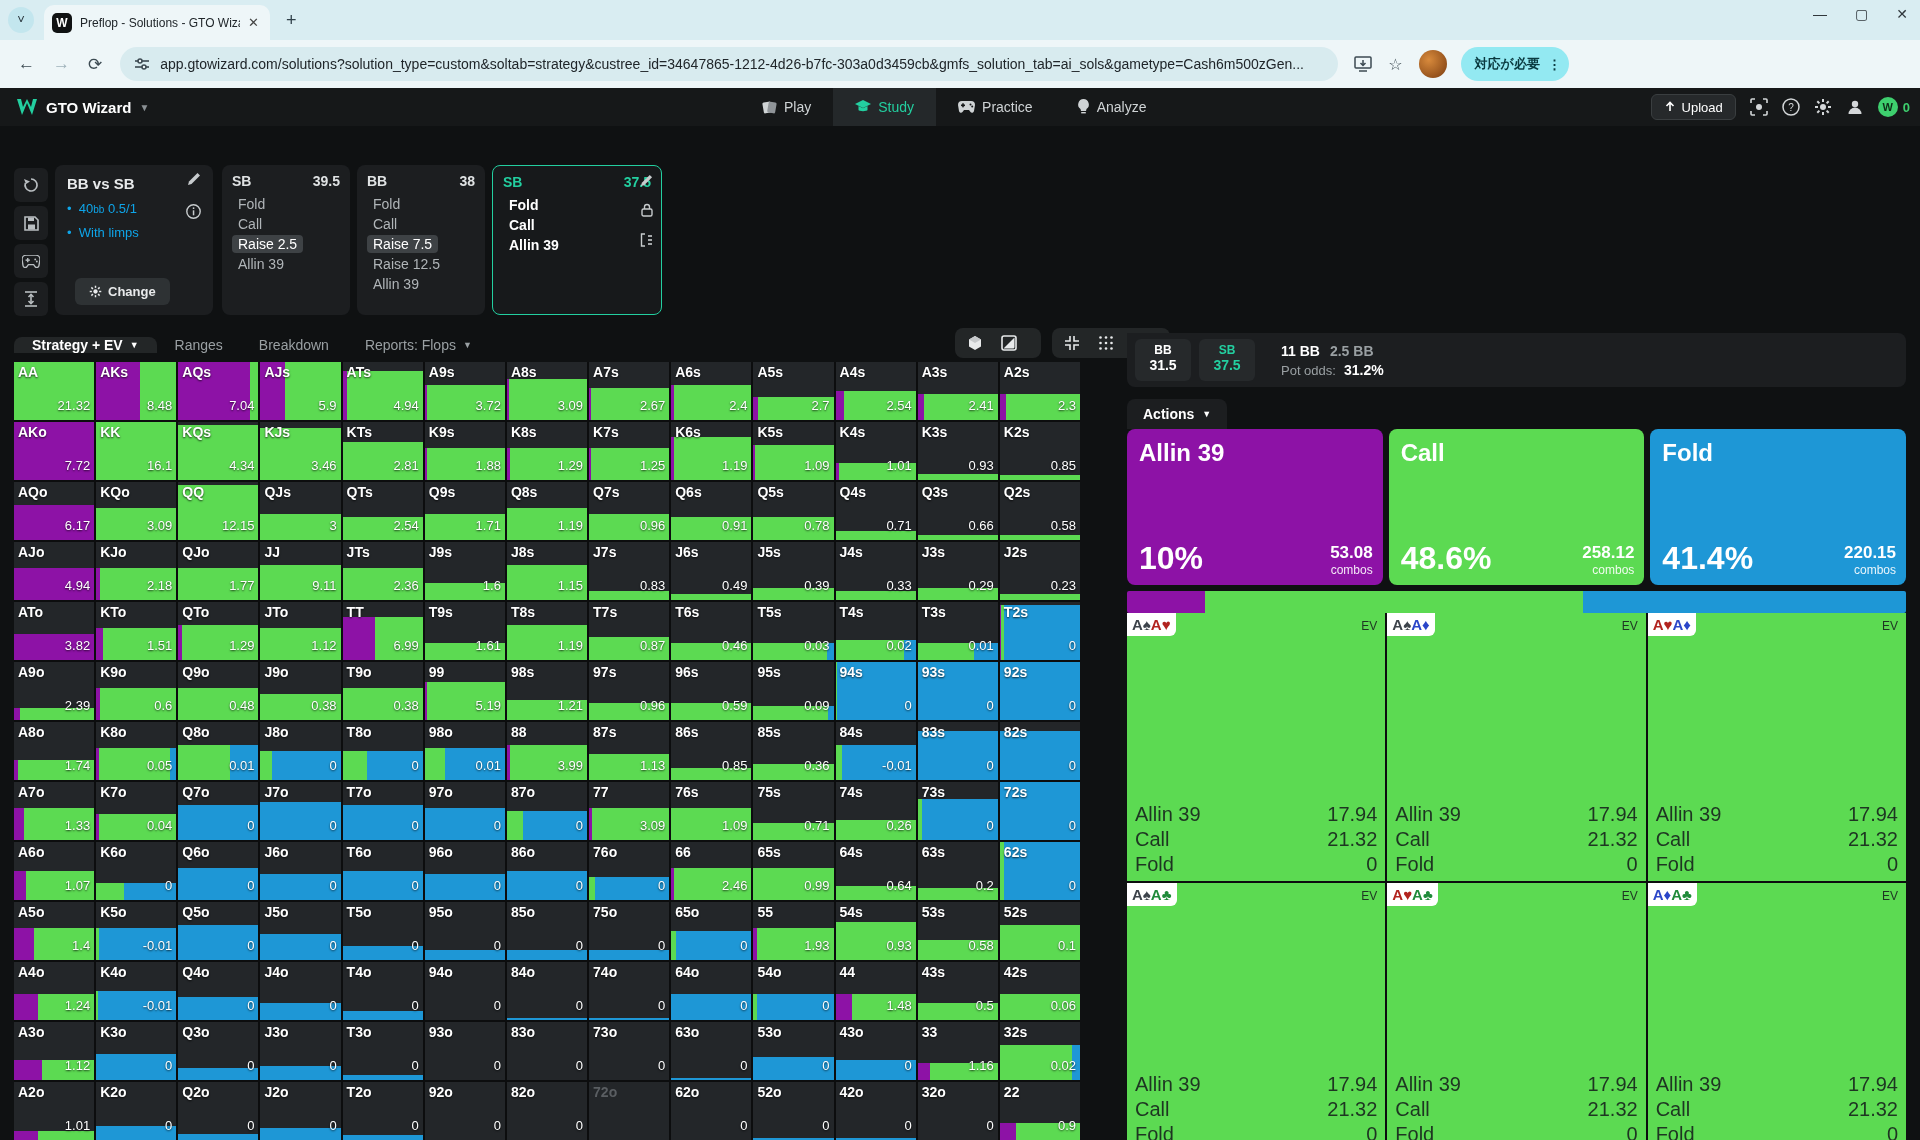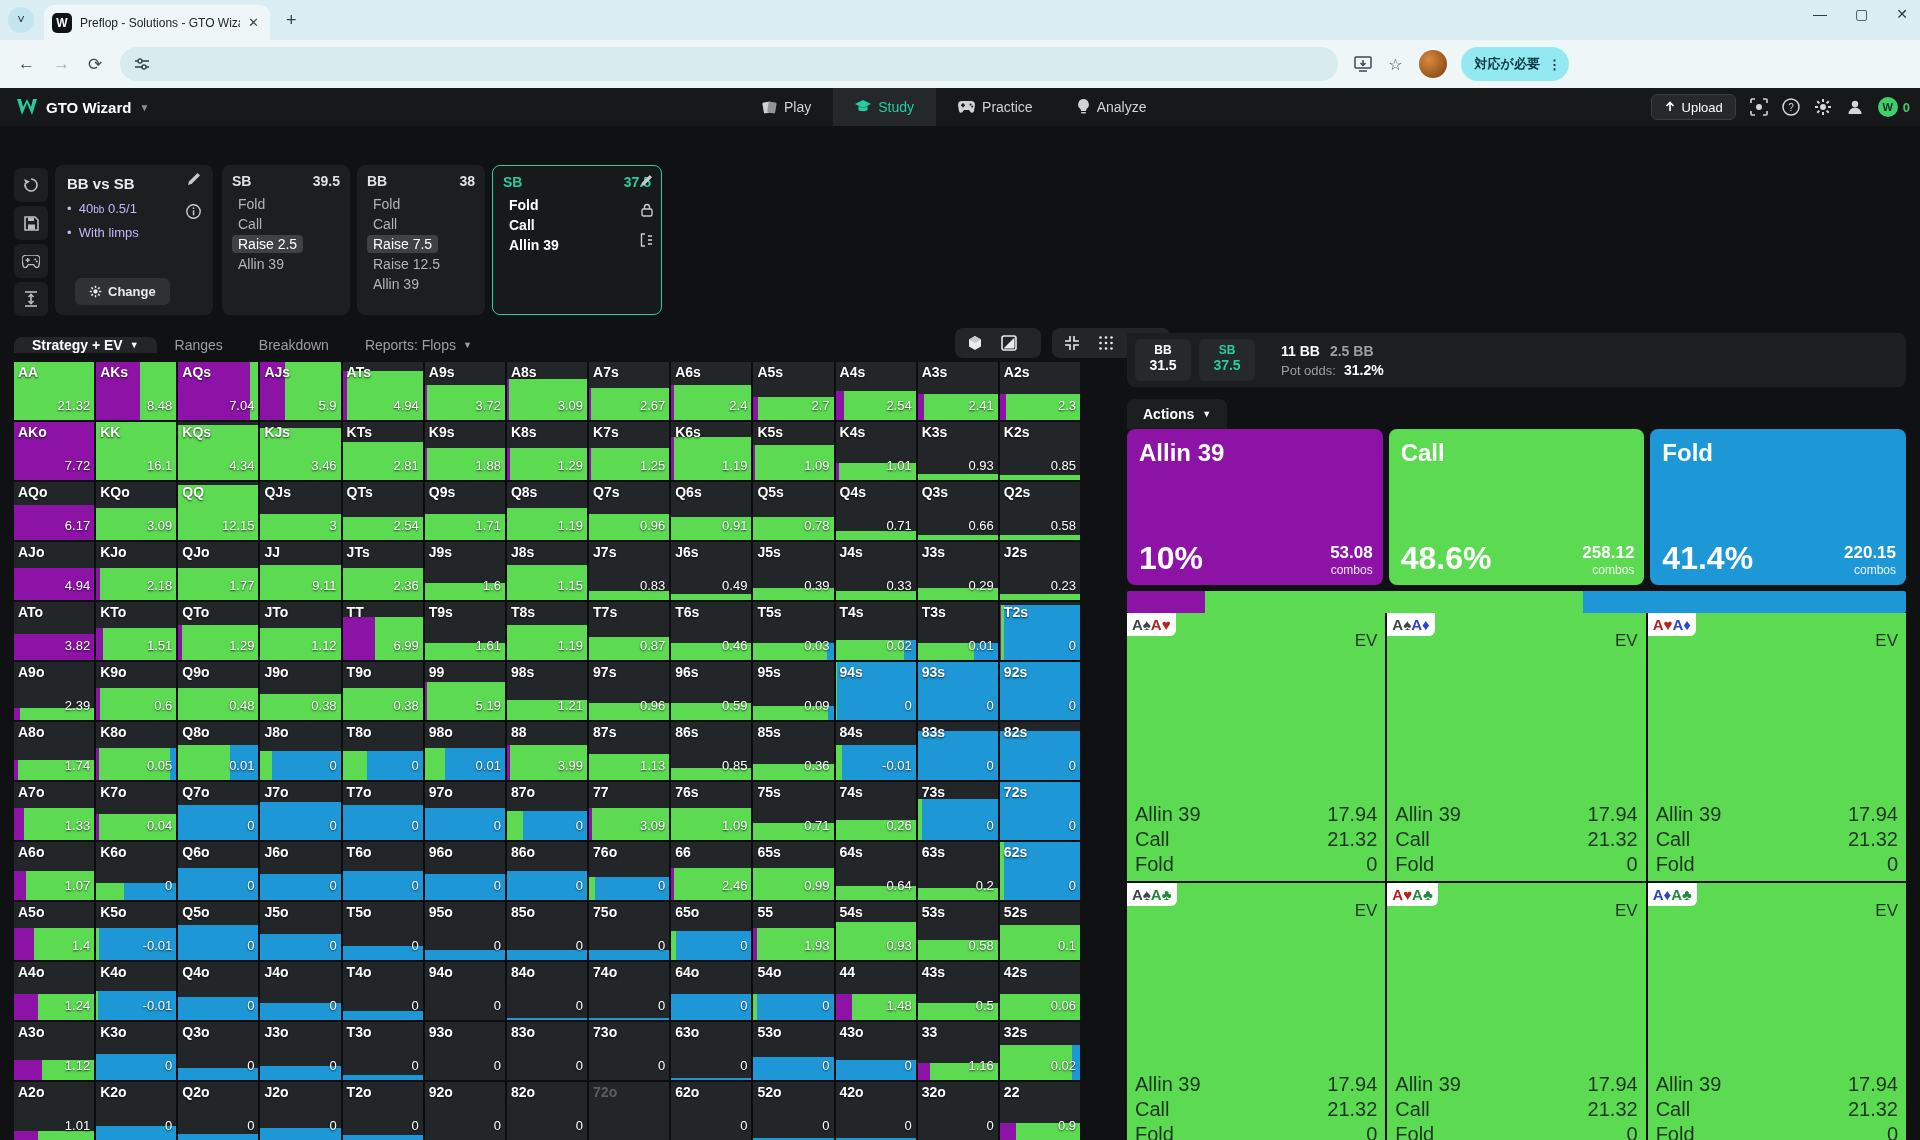--- a/index.html
+++ b/index.html
@@ -49,21 +49,21 @@
   #coin-circle { width:20px; height:20px; border-radius:50%; background:#3ecf6e; color:#0d2d16;
     font-size:11px; font-weight:bold; text-align:center; line-height:20px; }
   #coin-val { color:#3ecf6e; font-size:13px; font-weight:bold; }
 
   
   .side-btn { width:34px; height:34px; background:#1c1e20; border-radius:6px; margin-bottom:4px;
     display:flex; align-items:center; justify-content:center; color:#b9bec1; }
   #info-card { position:absolute; left:55px; top:165px; width:158px; height:150px; background:#1c1e20;
     border-radius:8px; padding:10px 8px 10px 12px; }
   #info-title { color:#e8eaeb; font-weight:bold; font-size:15px; }
-  .bullet { color:#c4b5fd; font-size:13px; margin-top:9px; }
+  .bullet { color:#0ea5e9; font-size:13px; margin-top:9px; }
   .bullet .sub { font-size:10px; }
   #change-btn { position:absolute; left:20px; bottom:10px; background:#2e3234; color:#e8eaeb;
     border-radius:6px; font-size:13px; font-weight:bold; padding:6px 14px; display:flex; gap:6px; align-items:center; }
   #info-icons { position:absolute; left:186px; top:172px; display:flex; flex-direction:column; gap:18px;
     color:#c7cbcd; align-items:center; }
   #node-cards { position:absolute; left:222px; top:165px; display:flex; gap:7px; }
   .node-card { width:128px; min-height:150px; background:#1c1e20; border-radius:8px; padding:8px 10px;
     position:relative; }
   .node-card.active { width:170px; background:#17191b; border:1px solid #23cfa0; }
   .nc-head { display:flex; justify-content:space-between; font-size:14px; font-weight:bold;
@@ -121,21 +121,21 @@
   .acard .pct { position:absolute; left:12px; bottom:8px; font-size:32px; font-weight:bold; }
   .acard .cmb { position:absolute; right:10px; bottom:8px; text-align:right; }
   .acard .cmb .n { font-size:17px; font-weight:bold; }
   .acard .cmb .s { font-size:12px; opacity:.9; }
   #stratbar { margin-top:6px; height:22px; display:flex; border-radius:2px; overflow:hidden; }
   #hands-tabs { margin-top:14px; display:flex; }
   #hand-grid { display:grid; grid-template-columns:repeat(3,1fr); gap:2px; background:#0c0d0e; }
   .hcard { height:268px; position:relative; padding:6px 8px; color:#1e3522; }
   .hcard .chip { position:absolute; left:0; top:0; background:#fff; border-radius:0 0 6px 0;
     padding:3px 5px; font-size:15px; font-weight:bold; }
-  .hcard .ev { position:absolute; right:8px; top:18px; font-size:17px; }
+  .hcard .ev { position:absolute; right:8px; top:6px; font-size:12px; }
   .hcard .rows { position:absolute; left:8px; right:8px; bottom:4px; }
   .hcard .rw { display:flex; justify-content:space-between; font-size:20px; line-height:25px; }
   svg { display:block; }
 </style>
 </head>
 <body>
 
 <div id="tabstrip">
   <div id="tab-chevron">˅</div>
   <div id="browser-tab">
@@ -156,20 +156,21 @@
   <span class="navbtn">⟳</span>
   <div id="url-pill">
     <svg width="16" height="16" viewBox="0 0 16 16">
         <g stroke="#3c4a52" stroke-width="1.6" fill="none">
           <line x1="1" y1="5" x2="15" y2="5"></line>
           <line x1="1" y1="11" x2="15" y2="11"></line>
           <circle cx="6" cy="5" r="2" fill="#eef6f8"></circle>
           <circle cx="10" cy="11" r="2" fill="#eef6f8"></circle>
         </g>
       </svg>
+    <div id="url-text">app.gtowizard.com/solutions?solution_type=custom&amp;soltab=strategy&amp;custree_id=34647865-1212-4d26-b7fc-303a0d3459cb&amp;gmfs_solution_tab=ai_sols&amp;gametype=Cash6m500zGen...</div>
   </div>
   <svg class="urlicon" width="18" height="16" viewBox="0 0 18 16">
       <g stroke="#3c4a52" stroke-width="1.5" fill="none">
         <rect x="1" y="1" width="16" height="11" rx="1"></rect>
         <line x1="5" y1="15" x2="13" y2="15"></line>
         <path d="M9 4 v5 M6.5 7 L9 9.5 L11.5 7"></path>
       </g>
     </svg>
   <span class="urlicon">☆</span>
   <div id="avatar"></div>

